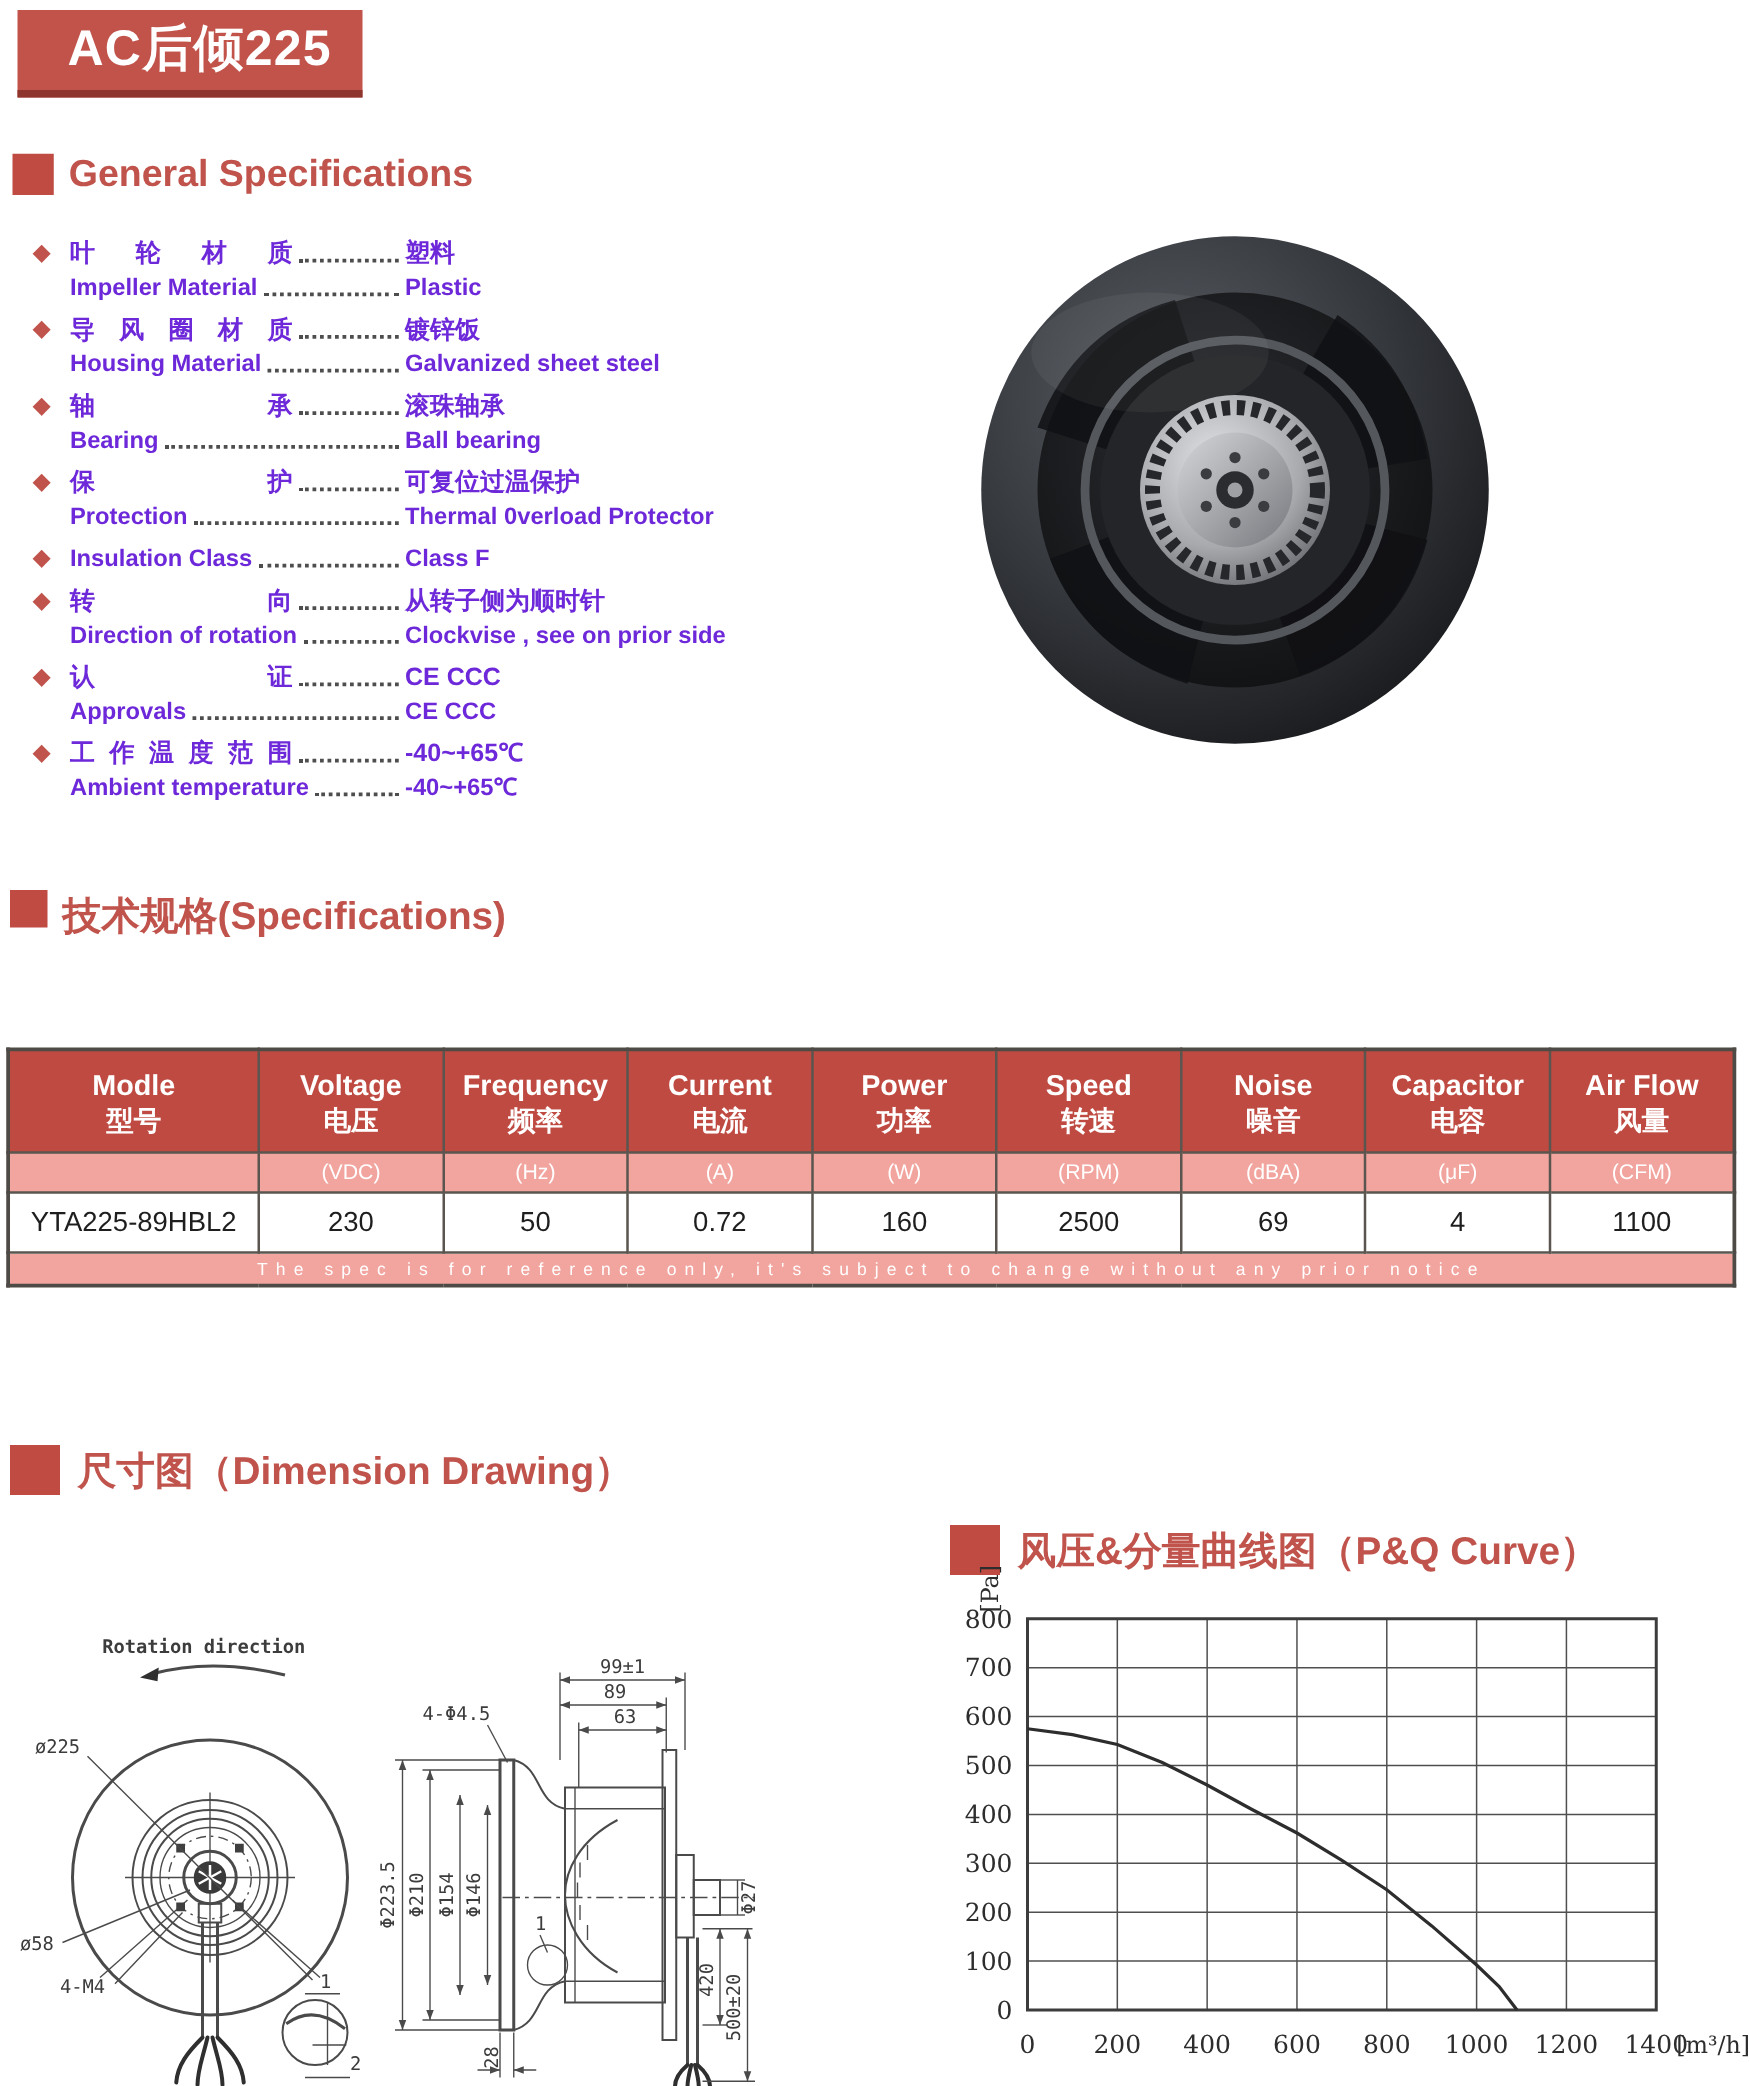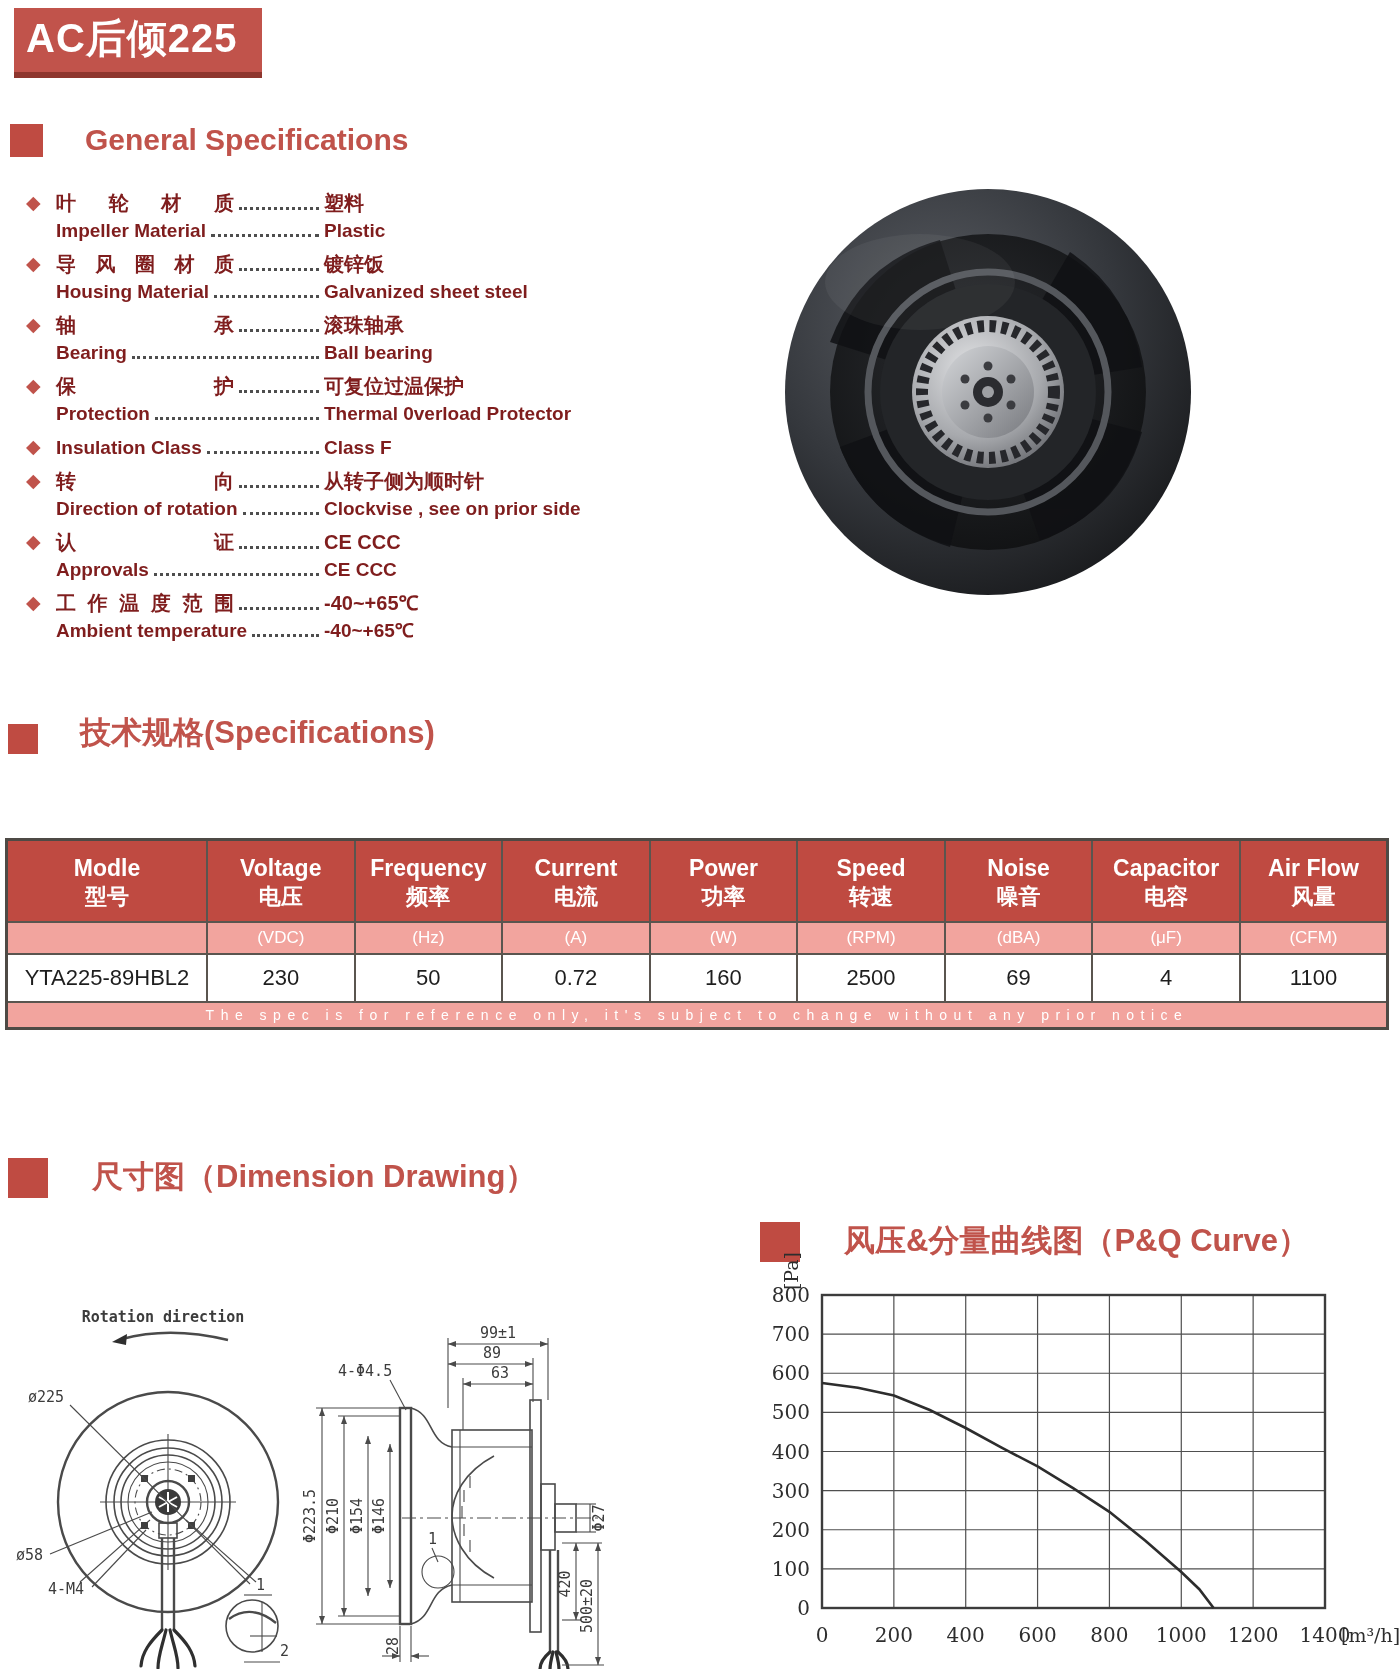--- a/index.html
+++ b/index.html
@@ -2,38 +2,38 @@
 <html><head>
 <meta charset="utf-8">
 <style>
   html,body{margin:0;padding:0;background:#fff;}
   .page{position:relative;width:1400px;height:1669px;background:#ffffff;overflow:hidden;
         font-family:"Liberation Sans",sans-serif;color:#3a3a3a;}
   .abs{position:absolute;}
 
   
   .badge{left:14px;top:8px;background:#c1534b;color:#fff;font-size:40px;font-weight:bold;
-         padding:3px 24px 6px 12px;border-bottom:6px solid #8e362e;letter-spacing:1px;}
+         padding:3px 24px 6px 40px;border-bottom:6px solid #8e362e;letter-spacing:1px;}
 
   
-  .sec{display:flex;align-items:flex-end;gap:30px;}
+  .sec{display:flex;align-items:flex-start;}
   .sq{background:#bf4b42;display:inline-block;}
   .sq1{width:33px;height:33px;margin-right:12px;}
   .sq2{width:40px;height:40px;margin-right:14px;}
   .sec h2{margin:0;color:#c0534b;font-weight:bold;}
   .h-gs{font-size:30px;}
   .h-spec{font-size:31px;}
   .h-bot{font-size:31px;}
 
   
   .speclist{left:26px;top:190px;width:600px;}
   .spec-item{display:flex;margin-bottom:7px;}
   .diamond{color:#c0534b;font-size:19px;line-height:26px;width:30px;flex:0 0 30px;}
   .rows{flex:1;}
-  .srow{display:flex;line-height:27px;font-weight:bold;color:#7f1d1d;}
+  .srow{display:flex;line-height:27px;font-weight:bold;color:#6d28d9;}
   .sleft{width:268px;flex:0 0 268px;display:flex;}
   .lbl{white-space:nowrap;font-size:19px;}
   .lbl.cn{font-size:20px;width:178px;text-align:justify;text-align-last:justify;}
   .leader{flex:1;border-bottom:3px dotted #4e4e4e;margin:0 5px 7px 5px;}
   .val{font-size:19px;white-space:nowrap;}
   .val.cn{font-size:20px;}
 
   
   .fan{left:770px;top:182px;width:430px;height:425px;}
 

